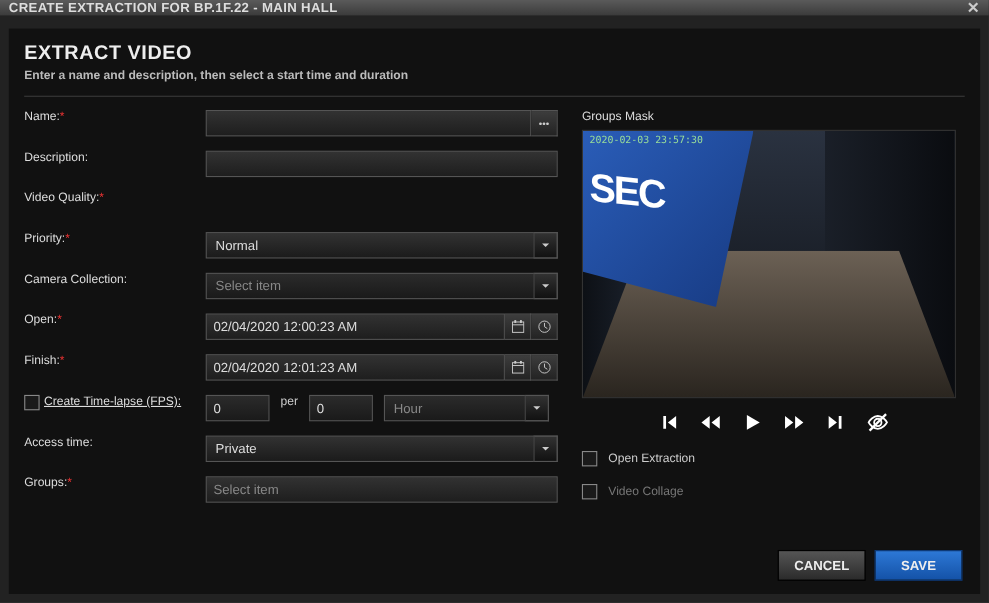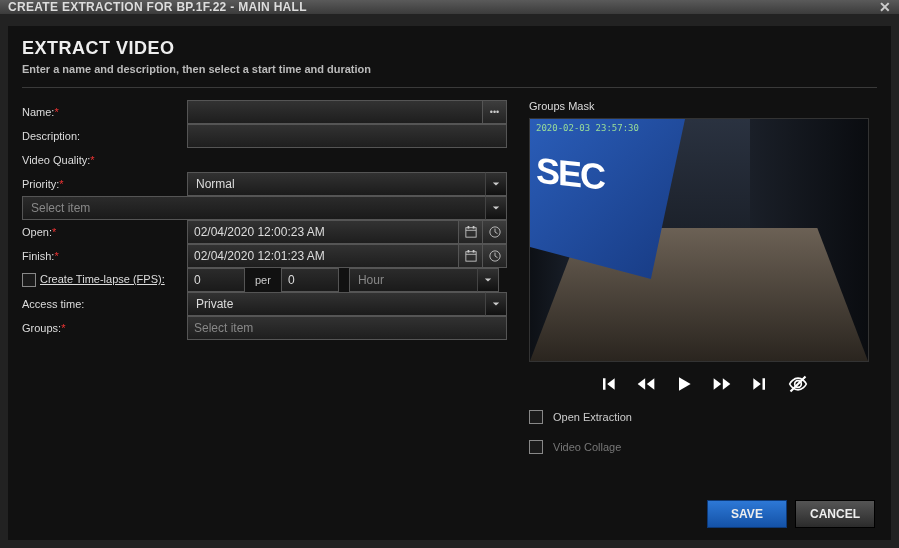--- a/index.html
+++ b/index.html
@@ -8,21 +8,21 @@
     .titlebar{height:14px;background:linear-gradient(#5a5a5a,#3b3b3b);display:flex;align-items:center;justify-content:space-between;padding:0 8px;font-size:12px;font-weight:bold;color:#ddd;letter-spacing:.3px;}
     .titlebar .close-x{font-size:14px;color:#ccc;cursor:pointer;}
     .inner{position:absolute;top:26px;left:8px;right:8px;bottom:8px;background:#111;}
     .header{padding:12px 14px 8px;}
     .header h1{margin:0;font-size:18px;font-weight:bold;color:#eee;letter-spacing:.5px;}
     .header .sub{margin-top:4px;font-size:11px;font-weight:bold;color:#bbb;}
     .hr{height:1px;background:#3a3a3a;margin:4px 14px 8px;}
     .body{display:flex;padding:4px 14px 0;gap:22px;}
     .left{width:485px;}
     .right{flex:1;min-width:0;}
-    .row{display:flex;align-items:center;min-height:24px;}
+    .row{display:flex;align-items:flex-start;margin-bottom:13px;min-height:24px;}
     .row .lbl{width:165px;color:#ddd;}
     .row .req{color:#e33;}
     .field{height:24px;flex:1;display:flex;}
     input.txt{flex:1;background:linear-gradient(#323232,#1e1e1e);border:1px solid #555;color:#ddd;height:24px;padding:2px 6px;font-size:12px;}
     .iconbtn{width:24px;height:24px;border:1px solid #555;border-left:none;background:linear-gradient(#3d3d3d,#232323);display:flex;align-items:center;justify-content:center;cursor:pointer;}
     .iconbtn span{font-size:9px;color:#ccc;}
     .sel{flex:1;position:relative;}
     .sel .sv{height:24px;width:100%;background:linear-gradient(#323232,#1b1b1b);border:1px solid #555;color:#ddd;padding:4px 24px 4px 8px;font-size:12px;}
     .sel .arrow{position:absolute;right:0;top:0;width:22px;height:24px;border:1px solid #555;border-left:1px solid #444;background:linear-gradient(#323232,#111);display:flex;align-items:center;justify-content:center;}
     .arrow svg{width:8px;height:8px;fill:#ccc;}
@@ -97,20 +97,21 @@
             <div class="sv">Normal</div>
             <div class="arrow">
                 <svg viewBox="0 0 10 10">
                   <path d="M1 3l4 4 4-4z"></path>
                 </svg>
               </div>
           </div>
         </div>
 
         <div class="row">
+          <div class="lbl">Camera Collection:</div>
           <div class="sel ghost">
             <div class="sv">Select item</div>
             <div class="arrow">
                 <svg viewBox="0 0 10 10">
                   <path d="M1 3l4 4 4-4z"></path>
                 </svg>
               </div>
           </div>
         </div>
 
@@ -245,17 +246,17 @@
           <div class="cb"></div>
           <span class="lbl2">Open Extraction</span>
         </div>
         <div class="chkrow dim">
           <div class="cb"></div>
           <span class="lbl2">Video Collage</span>
         </div>
       </div>
     </div>
     <div class="footer">
+      <div class="btn sec">CANCEL</div>
       <div class="btn primary">SAVE</div>
-      <div class="btn sec">CANCEL</div>
     </div>
   </div>
 </div>
 
 </body></html>

